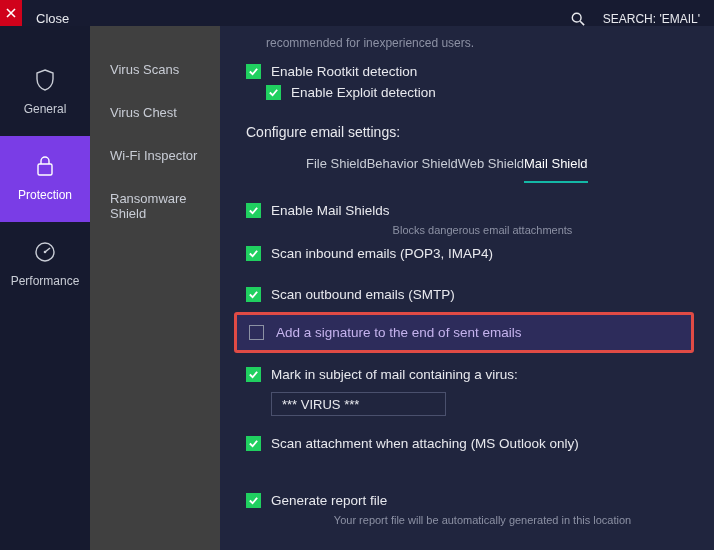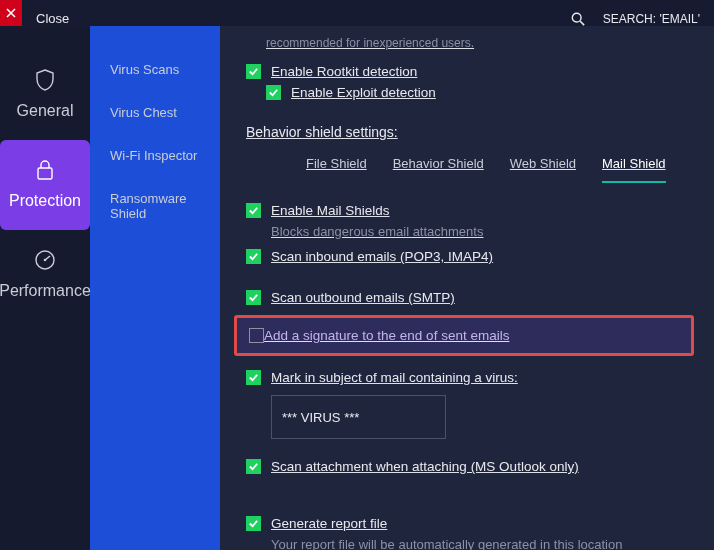--- a/index.html
+++ b/index.html
@@ -47,34 +47,33 @@
   .rail {
     grid-column: 1; grid-row: 2;
     background: #161a2f;
     display: flex; flex-direction: column;
     padding-top: 24px;
   }
   .rail-item {
     display:flex; flex-direction:column; align-items:center;
     gap: 10px;
     padding: 18px 4px 20px;
-    font-size: 16px; color: #c9cdd6;
+    font-size: 12px; color: #c9cdd6;
     cursor: pointer;
     text-align: center;
   }
   .rail-item svg { width: 24px; height: 24px; }
   .rail-item.active {
     background: #7a3de6;
     color: #fff;
-    border-radius: 6px;
   }
   
   .menu {
     grid-column: 2; grid-row: 2;
-    background: #1d4ed8;
+    background: #404040;
     padding-top: 22px;
   }
   .menu-item {
     padding: 14px 14px;
     margin: 0 6px;
     font-size: 13px;
     color: #c9cdd6;
     cursor:pointer;
     border-radius: 4px;
   }
@@ -82,21 +81,20 @@
     background: #7a3de6;
     color: #fff;
   }
   
   .content {
     grid-column: 3; grid-row: 2;
     background: #20253e;
     padding: 10px 20px 20px 26px;
     color: #dee0e7;
     overflow: hidden;
-    text-decoration: underline;
   }
   .hint-line {
     color: #8c91a4;
     font-size: 12px;
     margin: 0 0 14px 20px;
   }
   .check-row {
     display:flex; align-items:center; gap: 10px;
     margin: 6px 0;
   }
@@ -110,52 +108,52 @@
   }
   .checkbox svg { width: 11px; height: 11px; }
   .checkbox.empty {
     background: transparent;
     border: 1px solid #8c91a4;
   }
   .row-label { font-size: 13.5px; color: #e8e9ee; }
   .row-sub {
     margin-left: 25px;
     color: #8c91a4;
-    font-size: 13px;
+    font-size: 11px;
     margin-bottom: 10px;
     margin-top: 4px;
+    text-align: center;
   }
 
   .section-heading {
     font-size: 14px; color: #e8e9ee;
     margin: 24px 0 16px 0;
   }
   .tabs {
     display:flex;
-    gap: 26px;
     margin: 0 0 20px 60px;
     font-size: 13px;
     color: #c9cdd6;
   }
   .tab { padding-bottom: 10px; cursor:pointer; }
   .tab.active { color: #fff; border-bottom: 2px solid #14b8a6; }
 
   .highlight {
     background: #2d2c5b;
     border: 3px solid #e04b45;
     border-radius: 3px;
     padding: 10px 12px;
     margin: 10px 0 14px -12px;
-    display:flex; align-items:center; gap:0;
+    display:flex; align-items:center; gap:12px;
   }
   .highlight .row-label { color: #c5b3ee; }
   .textinput {
     margin: 4px 0 14px 25px;
     width: 175px;
-    height: 44px;
+    height: 24px;
     border: 1px solid #4a506d;
     background: transparent;
     color: #e8e9ee;
     padding: 0 10px;
     font-size: 13px;
   }
   .spacer-md { height: 14px; }
   .spacer-lg { height: 30px; }
 </style>
 </head>
@@ -223,21 +221,21 @@
     </div>
     <div class="check-row indent">
       <div class="checkbox">
           <svg viewBox="0 0 12 12">
             <path d="M2 6 L5 9 L10 3" fill="none" stroke="#fff" stroke-width="2"></path>
           </svg>
         </div>
       <span class="row-label">Enable Exploit detection</span>
     </div>
 
-    <div class="section-heading">Behavior shield settings:</div>
+    <div class="section-heading">Configure email settings:</div>
 
     <div class="tabs">
       <div class="tab">File Shield</div>
       <div class="tab">Behavior Shield</div>
       <div class="tab">Web Shield</div>
       <div class="tab active">Mail Shield</div>
     </div>
 
     <div class="check-row">
       <div class="checkbox">

